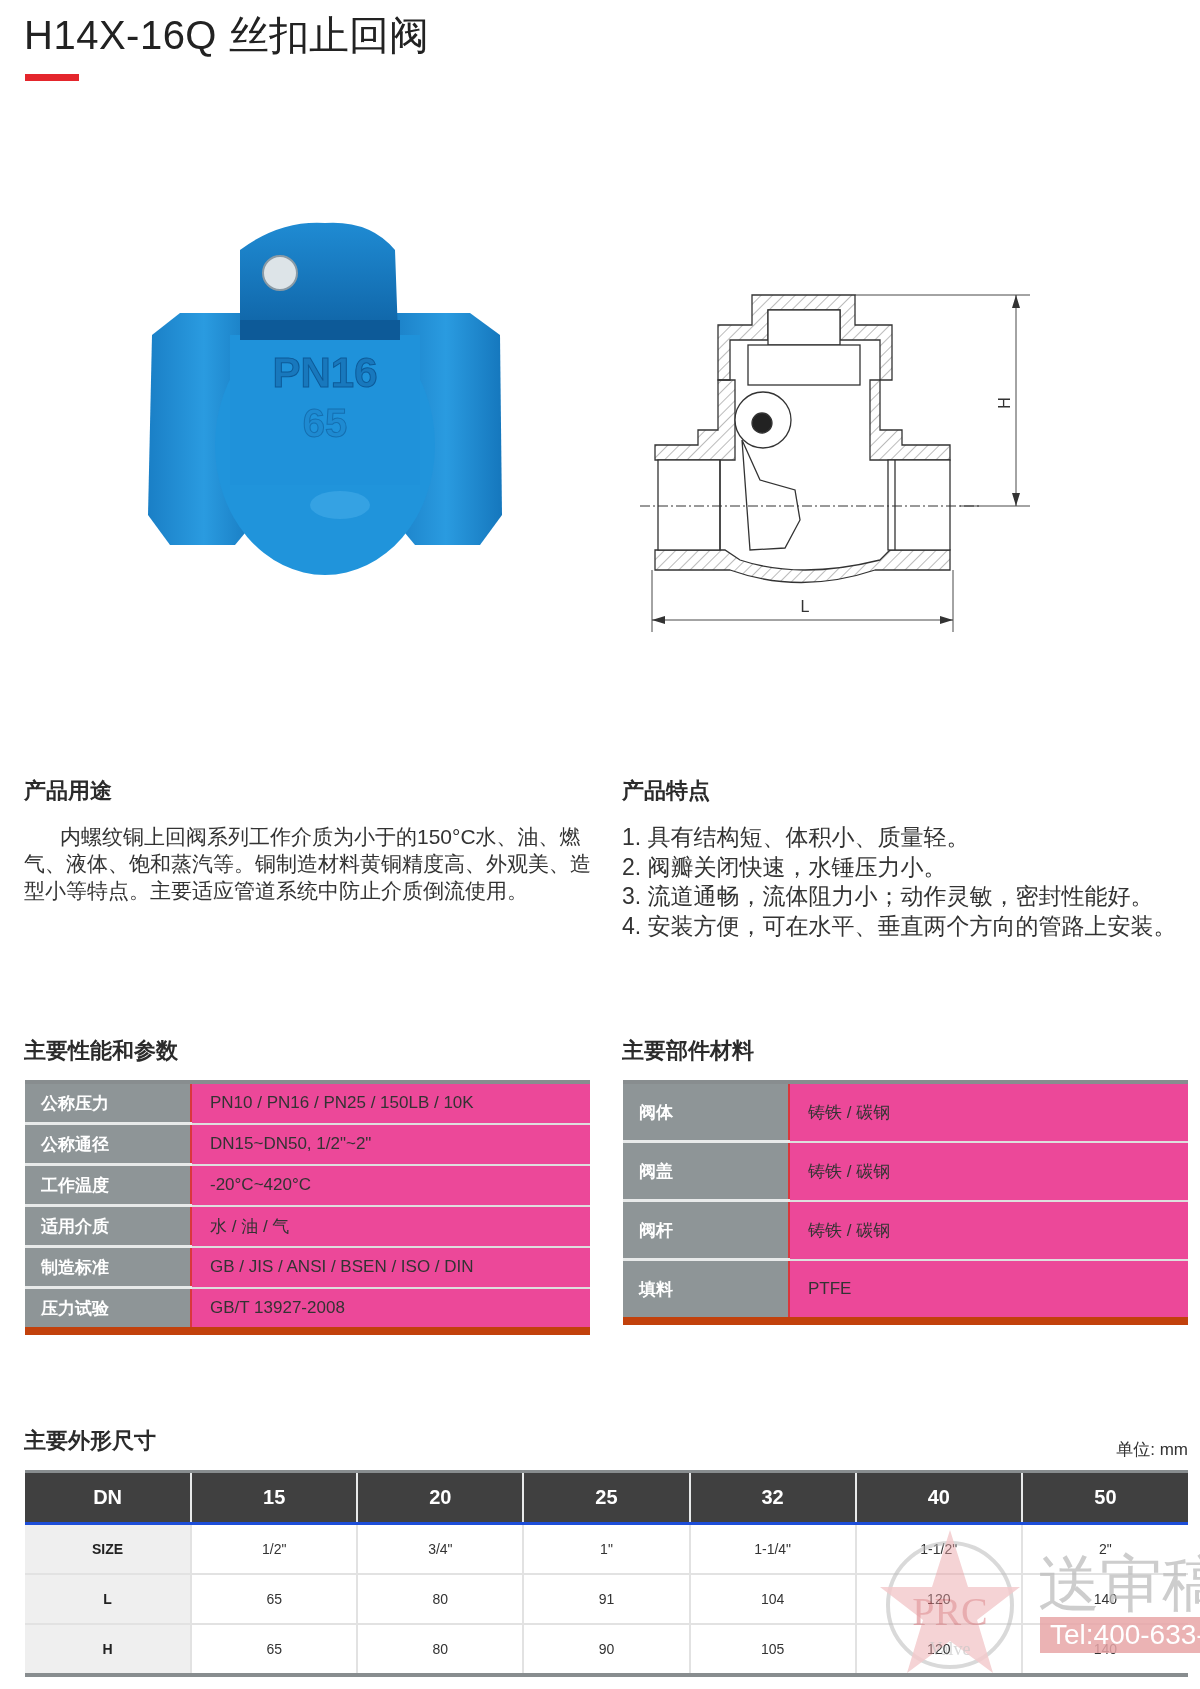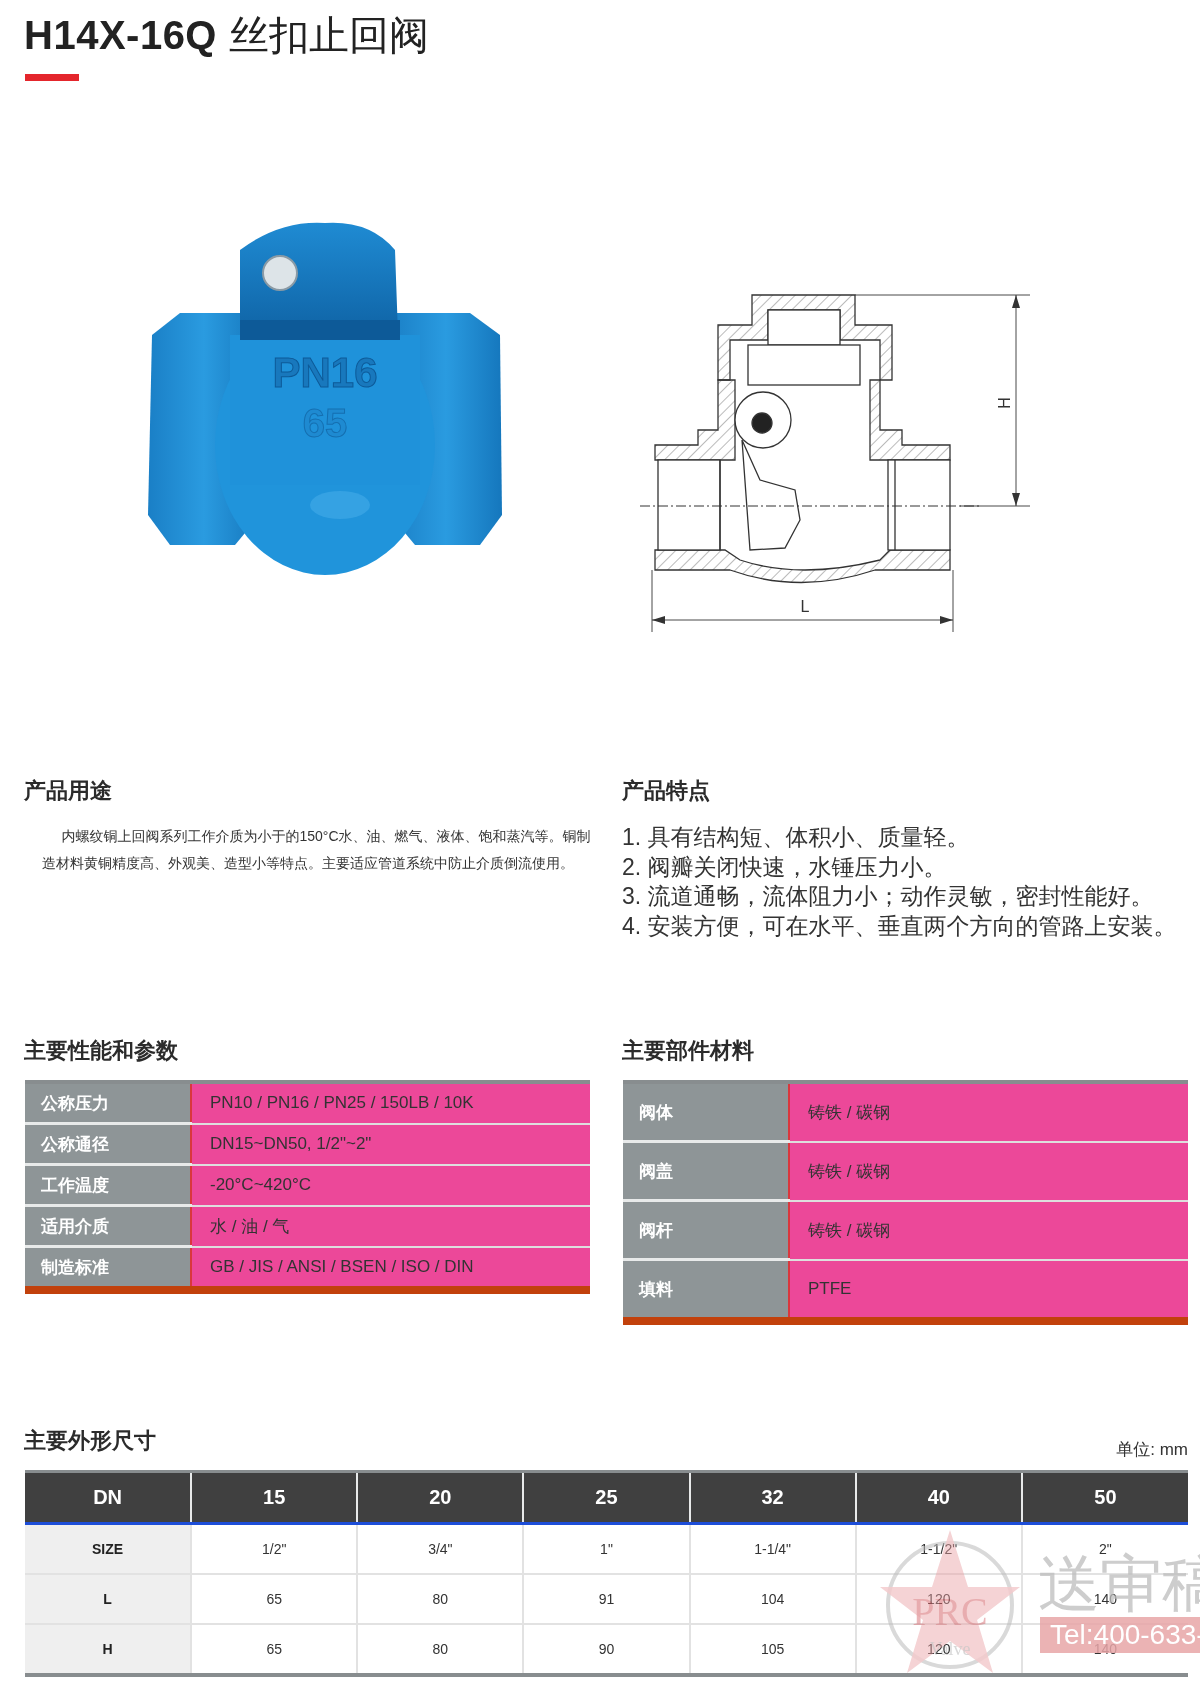--- a/index.html
+++ b/index.html
@@ -1,29 +1,29 @@
 <!DOCTYPE html>
 <html><head>
 <meta charset="utf-8">
 <style>
   html, body { margin:0; padding:0; background:#ffffff; }
   body { width:1200px; height:1689px; position:relative; overflow:hidden;
          font-family:"Liberation Sans", "DejaVu Sans", sans-serif; color:#333; }
   .abs { position:absolute; }
 
   .title { left:24px; top:12px; font-size:40px; line-height:46px; color:#222; white-space:nowrap; }
-  .title .model { font-weight:bold; letter-spacing:0.5px;text-align:center; }
+  .title .model { font-weight:normal; letter-spacing:0.5px;text-align:center; }
   .title .name { font-weight:normal; margin-left:12px; }
   .title-bar { left:25px; top:74px; width:54px; height:7px; background:#e4262c; }
 
   .photo { left:140px; top:215px; width:370px; height:375px; }
   .drawing { left:640px; top:280px; width:390px; height:380px; }
 
   .sec-h { font-size:22px; font-weight:bold; color:#2b2b2b; line-height:28px; white-space:nowrap; }
-  .para { font-size:14px; line-height:27px; color:#333;text-align:center; }
+  .para { font-size:21px; line-height:27px; color:#333; }
   .feat { font-size:23px; line-height:29.5px; color:#333; white-space:nowrap; }
 
   
   .spec { border-collapse:collapse; table-layout:fixed; }
   .spec td { padding:0; height:38px; font-size:17px; }
   .spec .lbl { background:#8e9597; color:#fff; font-weight:bold; padding-left:16px;
                border-bottom:3px solid #e8eaea; border-right:2px solid #d9373d; }
   .spec .val { background:#ec4899; color:#333; padding-left:18px; border-bottom:2px solid #dedede; }
   .spec tr:last-child .lbl, .spec tr:last-child .val { border-bottom:none; }
   .spec-wrap { border-top:4px solid #888d8f; border-bottom:8px solid #c2410c; }
@@ -165,20 +165,24 @@
           <td class="val">-20°C~420°C</td>
         </tr>
     <tr>
           <td class="lbl">适用介质</td>
           <td class="val">水 / 油 / 气</td>
         </tr>
     <tr>
           <td class="lbl">制造标准</td>
           <td class="val">GB / JIS / ANSI / BSEN / ISO / DIN</td>
         </tr>
+    <tr>
+          <td class="lbl">压力试验</td>
+          <td class="val">GB/T 13927-2008</td>
+        </tr>
   </tbody>
     </table>
 </div>
 
 <div class="abs sec-h" style="left:622px;top:1037px;">主要部件材料</div>
 <div class="abs spec-wrap" style="left:623px;top:1080px;width:565px;">
   <table class="spec mat" style="width:565px;">
     <colgroup>
         <col style="width:166px">
         <col>

